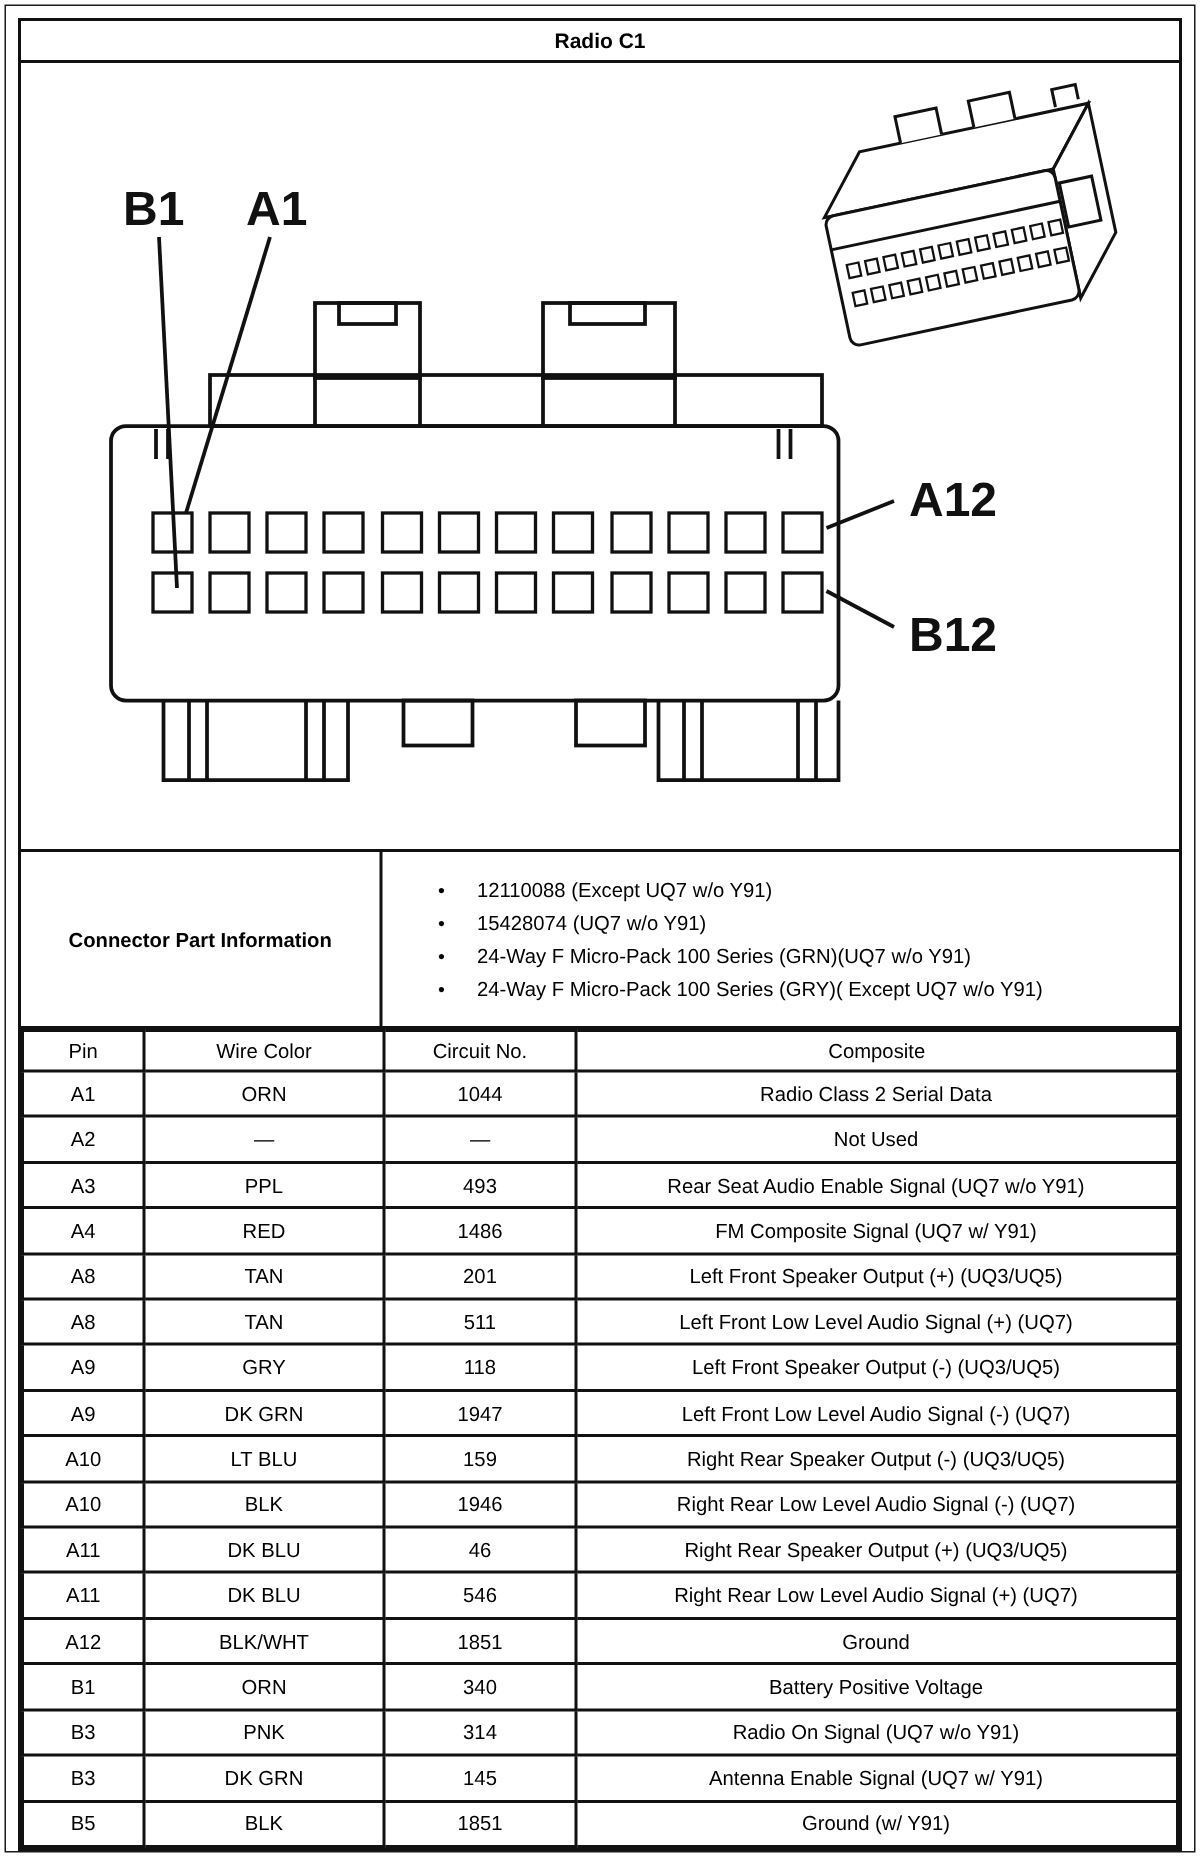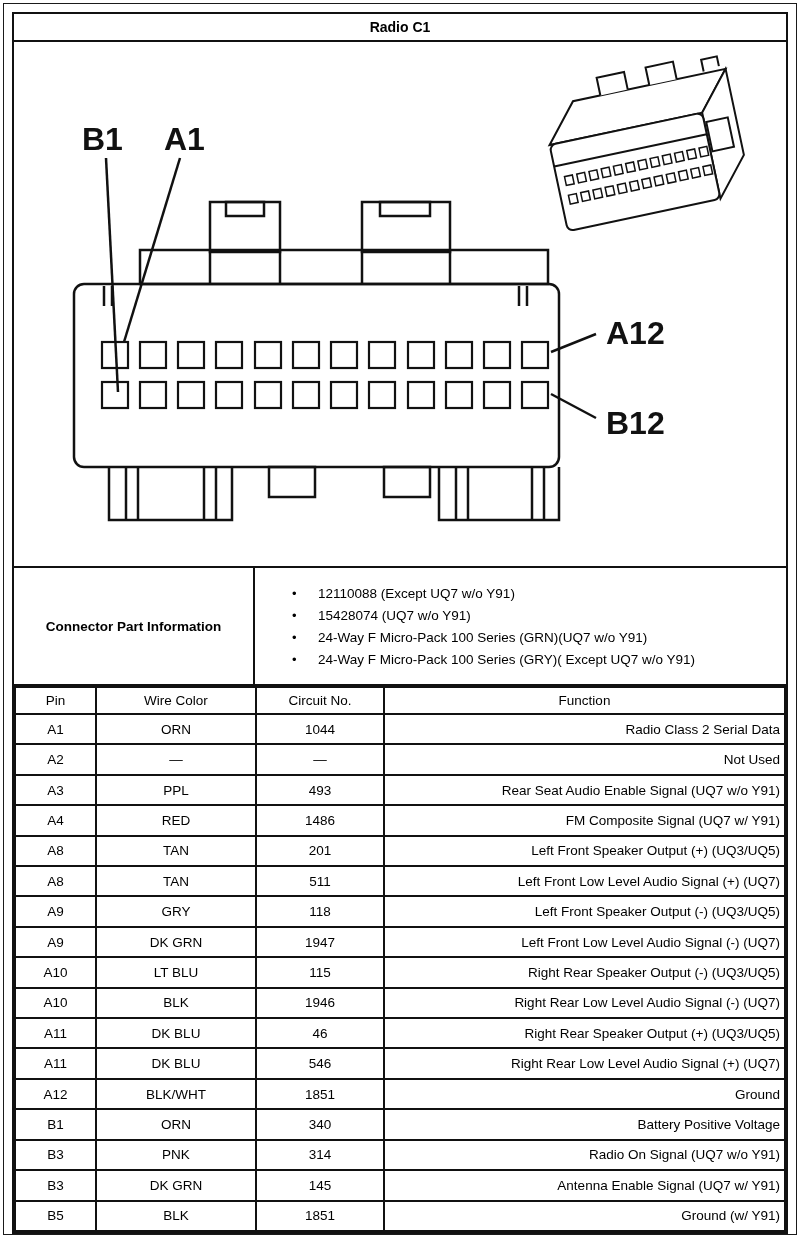--- a/index.html
+++ b/index.html
@@ -38,21 +38,21 @@
     width:100%; height:546px; border-collapse:collapse; table-layout:fixed;
     font-size:13.5px;
   }
   .pin-table th {
     border:2px solid #111; font-weight:normal; text-align:center; height:27px; padding:0 4px;
   }
   .pin-table td {
     border:2px solid #111; text-align:center; padding:0 4px; height:24px;
     white-space:nowrap; overflow:hidden;
   }
-  .pin-table td.fn { text-align:right; padding-left:3px; }
+  .pin-table td.fn { text-align:center; padding-left:3px; }
   .c-pin { width:81px; } .c-wire { width:160px; } .c-circ { width:128px; } .c-fn { width:auto; }
 </style>
 </head>
 <body>
 
 <div class="outer-frame"></div>
 
 <div class="content">
 
   <div class="title-bar">Radio C1</div>
@@ -199,21 +199,21 @@
         <col class="c-pin">
           <col class="c-wire">
           <col class="c-circ">
           <col class="c-fn">
       </colgroup>
       <thead>
         <tr>
           <th>Pin</th>
           <th>Wire Color</th>
           <th>Circuit No.</th>
-          <th>Function</th>
+          <th>Composite</th>
         </tr>
       </thead>
       <tbody>
           <tr>
             <td>A1</td>
             <td>ORN</td>
             <td>1044</td>
             <td class="fn">Radio Class 2 Serial Data</td>
           </tr>
           <tr>
@@ -254,21 +254,21 @@
           </tr>
           <tr>
             <td>A9</td>
             <td>DK GRN</td>
             <td>1947</td>
             <td class="fn">Left Front Low Level Audio Signal (-) (UQ7)</td>
           </tr>
           <tr>
             <td>A10</td>
             <td>LT BLU</td>
-            <td>115</td>
+            <td>159</td>
             <td class="fn">Right Rear Speaker Output (-) (UQ3/UQ5)</td>
           </tr>
           <tr>
             <td>A10</td>
             <td>BLK</td>
             <td>1946</td>
             <td class="fn">Right Rear Low Level Audio Signal (-) (UQ7)</td>
           </tr>
           <tr>
             <td>A11</td>

